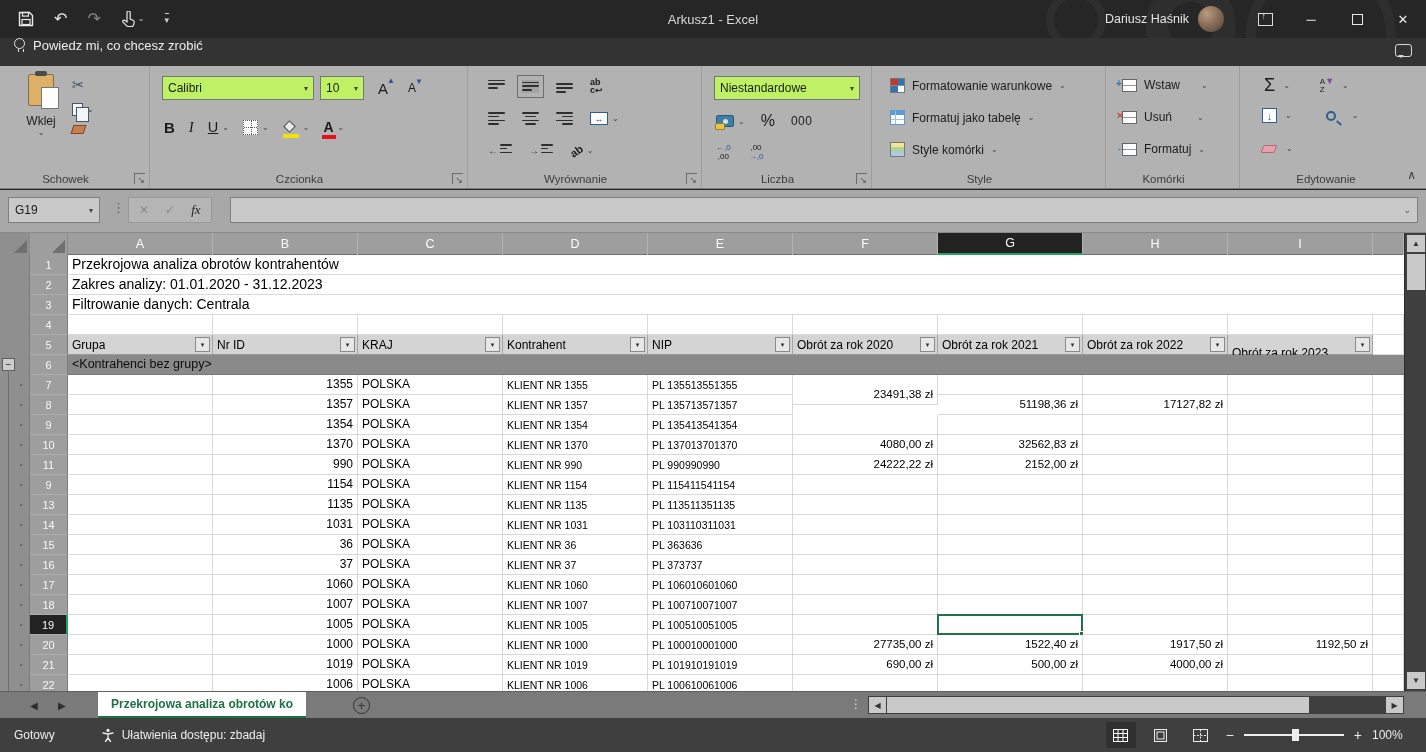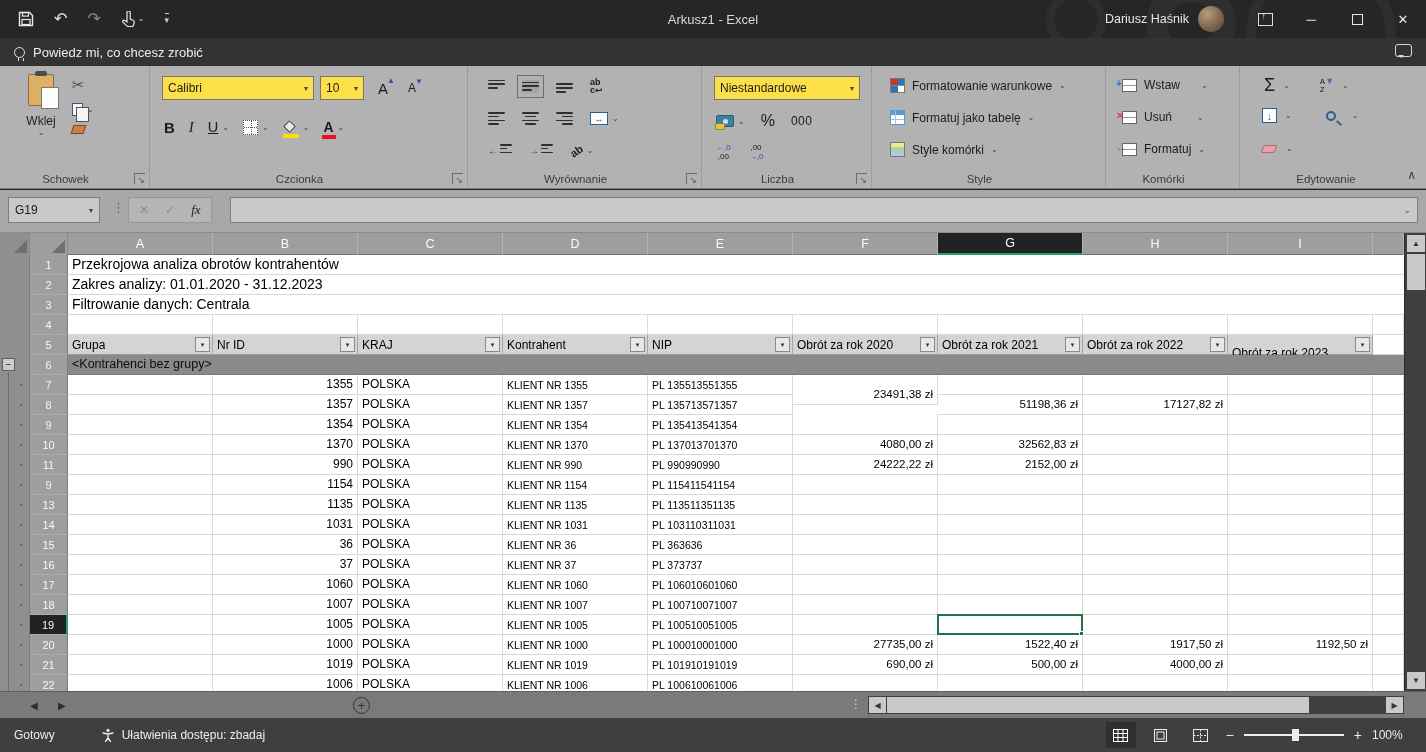--- a/index.html
+++ b/index.html
@@ -27,33 +27,33 @@
           background:radial-gradient(circle at 35% 30%,#b99c7d 0%,#8a6f58 45%,#4e4036 100%);}
   .winbtn{width:46px;height:38px;display:flex;align-items:center;justify-content:center;color:#e8e8e8;font-size:13px;}
   .rdo-box{width:15px;height:13px;border:1px solid #dcdcdc;position:relative;}
   .rdo-box:after{content:"↑";position:absolute;left:3px;top:-3px;font-size:9px;color:#dcdcdc;}
   .maxbox{width:11px;height:11px;border:1px solid #e8e8e8;}
 
   
   .tabrow{position:absolute;left:0;top:38px;width:1426px;height:28px;background:#333333;display:flex;align-items:stretch;}
   .rtab{padding:0 17px;display:flex;align-items:center;color:#ededed;font-size:13px;white-space:nowrap;}
   .rtab.active{background:#b2b2b2;color:#1b1b1b;}
-  .tellme{display:flex;align-items:center;gap:8px;color:#ededed;font-size:13px;margin-left:14px;}
+  .tellme{display:flex;gap:8px;color:#ededed;font-size:13px;margin-left:14px;}
   .bulb{width:11px;height:11px;border:1.5px solid #e3e3e3;border-radius:50%;position:relative;}
   .bulb:after{content:"";position:absolute;left:2.5px;top:10px;width:4px;height:3px;border-left:1.5px solid #e3e3e3;border-right:1.5px solid #e3e3e3;}
   .feedback{position:absolute;right:14px;top:44px;width:17px;height:13px;border:1.5px solid #d7d7d7;border-radius:3px;}
   .feedback:after{content:"";position:absolute;left:2px;bottom:-5px;border:3px solid transparent;border-top-color:#d7d7d7;}
 
   
   .ribbon{position:absolute;left:0;top:66px;width:1426px;height:123px;background:#b2b2b2;border-bottom:1px solid #7e7e7e;}
   .rgroup{position:absolute;top:0;height:122px;border-right:1px solid #9c9c9c;}
   .glabel{position:absolute;bottom:3px;left:0;right:18px;text-align:center;font-size:11.5px;color:#3c3c3c;}
   .launcher{position:absolute;right:4px;bottom:4px;width:11px;height:11px;font-size:9px;color:#555;
             border-top:1px solid #6b6b6b;border-left:1px solid #6b6b6b;display:flex;align-items:flex-end;justify-content:flex-end;line-height:.8;}
-  .combo{background:#fde047;border:1px solid #757575;color:#1b1b1b;font-size:12px;display:flex;align-items:center;
+  .combo{background:#bef264;border:1px solid #757575;color:#1b1b1b;font-size:12px;display:flex;align-items:center;
          justify-content:space-between;padding:0 5px;height:24px;}
   .combo .dd{font-size:8px;color:#444;}
   .ribbtn{display:flex;align-items:center;gap:4px;color:#1b1b1b;font-size:12px;}
   .chev{font-size:8px;color:#3f3f3f;}
   
   .pastebig{position:absolute;left:14px;top:8px;width:54px;height:96px;display:flex;flex-direction:column;align-items:center;}
   .clip{width:26px;height:32px;background:#deb067;border:1px solid #8c6d3f;border-radius:2px;position:relative;}
   .clip:before{content:"";position:absolute;left:6px;top:-4px;width:12px;height:5px;background:#4c4c4c;border-radius:2px;}
   .clip:after{content:"";position:absolute;right:-6px;bottom:-4px;width:16px;height:20px;background:#fdfdfd;border:1px solid #777;}
   .paste-label{margin-top:8px;font-size:12px;color:#1b1b1b;}
@@ -763,20 +763,23 @@
       <span class="vsthumb"></span>
       <span class="vsbtn" style="bottom:2px;">▼</span>
     </div>
   <div class="selcell" style="left: 937px; top: 381px; width: 146px; height: 21px;"></div>
       <div class="selhandle" style="left: 1079px; top: 398px;"></div>
     </div>
 
   <div class="sheetbar">
     <span class="navarr" style="left:30px;">◀</span>
     <span class="navarr" style="left:58px;">▶</span>
+    <div class="sheettab">
+        <span>Przekrojowa analiza obrotów ko</span>
+      </div>
     <span class="addsheet">+</span>
     <span class="tabsplit">⋮</span>
     <div class="hscroll">
       <span class="hsbtn" style="left:1px;">◀</span>
       <span class="hsthumb"></span>
       <span class="hsbtn" style="right:1px;">▶</span>
     </div>
   </div>
 
   <div class="statusbar">

